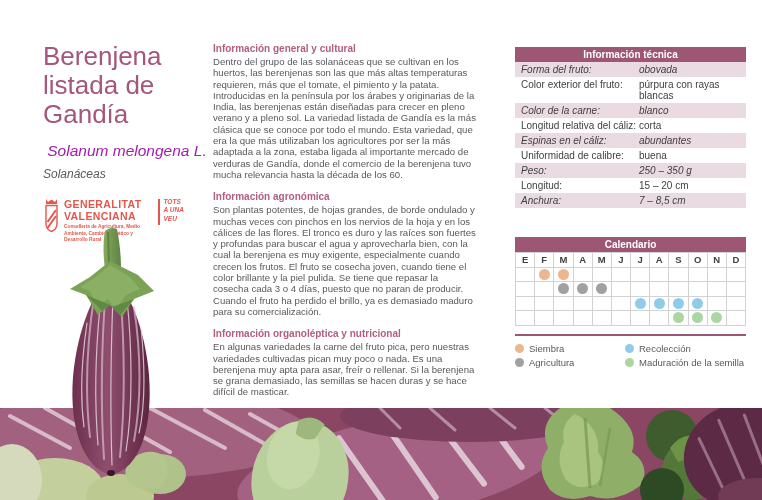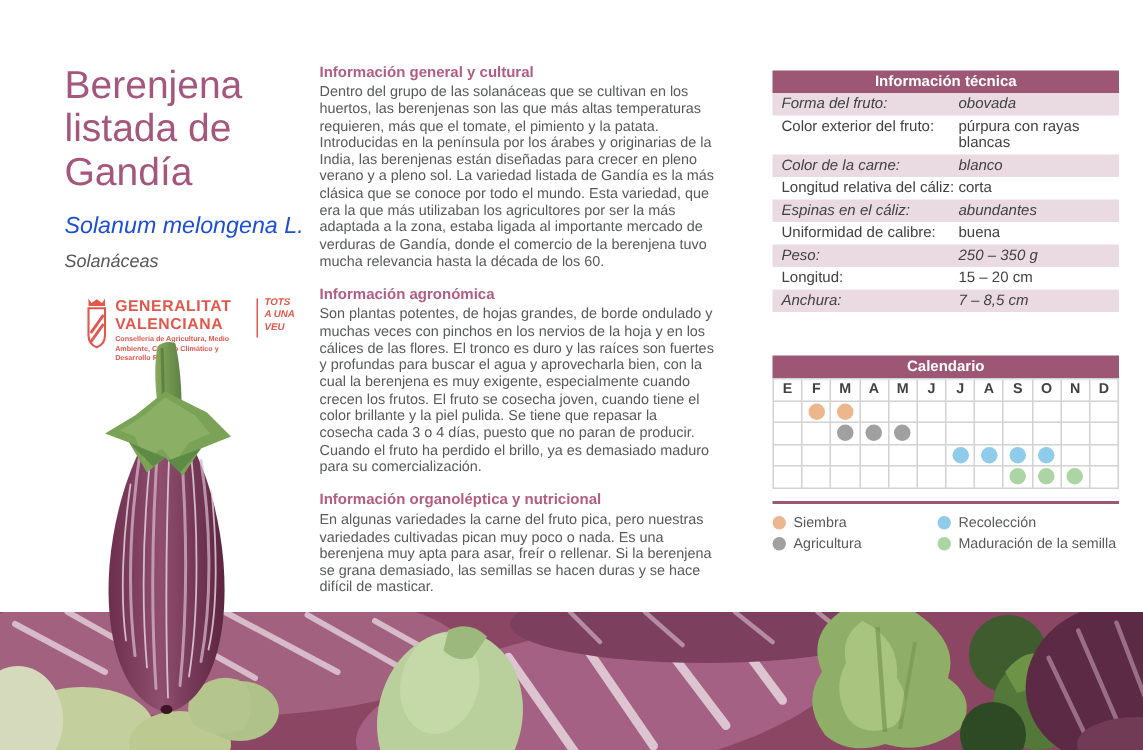--- a/index.html
+++ b/index.html
@@ -4,23 +4,23 @@
 <style>
   html,body{margin:0;padding:0;}
   body{
     width:762px;height:500px;position:relative;background:#ffffff;
     font-family:"Liberation Sans", sans-serif;overflow:hidden;
     -webkit-font-smoothing:antialiased;
   }
   
   .left-col{position:absolute;left:43px;top:42px;width:168px;}
   .title{font-size:26px;font-weight:normal;color:#a4567c;line-height:1.12;margin:0 0 13px 0;}
-  .sci{font-style:italic;font-size:15.5px;color:#1d4ed8;margin:0 0 7px 0;}
+  .sci{font-style:italic;font-size:15.5px;color:#a21caf;margin:0 0 7px 0;text-align:center;}
   .family{font-style:italic;font-size:12px;color:#57585a;margin:0 0 17px 0;}
-  .logo{display:flex;align-items:flex-start;color:#e2574c;justify-content:center;}
+  .logo{display:flex;align-items:flex-start;color:#e2574c;}
   .logo svg{flex:none;margin-right:4px;}
   .logo-org{font-size:10.5px;font-weight:bold;letter-spacing:.4px;line-height:1.15;width:92px;}
   .logo-dept{font-size:4.8px;font-weight:bold;width:80px;margin-top:2px;line-height:1.3;}
   .logo-sep{width:1.5px;background:#e2574c;height:26px;margin:1px 4px 0 2px;flex:none;}
   .logo-motto{font-size:6.5px;font-weight:bold;width:22px;line-height:1.25;font-style:italic;}
   
   .mid-col{position:absolute;left:213px;top:43px;width:263px;}
   .sec-heading{font-size:10px;font-weight:bold;color:#b25e82;margin:0 0 2px 0;}
   .sec-body{font-size:9.6px;line-height:11.3px;color:#58595b;margin:0 0 11px 0;text-align:left;}
   .photos-link{display:inline-block;font-size:10px;font-weight:bold;color:#b25e82;text-decoration:underline;margin-top:6px;cursor:pointer;}

